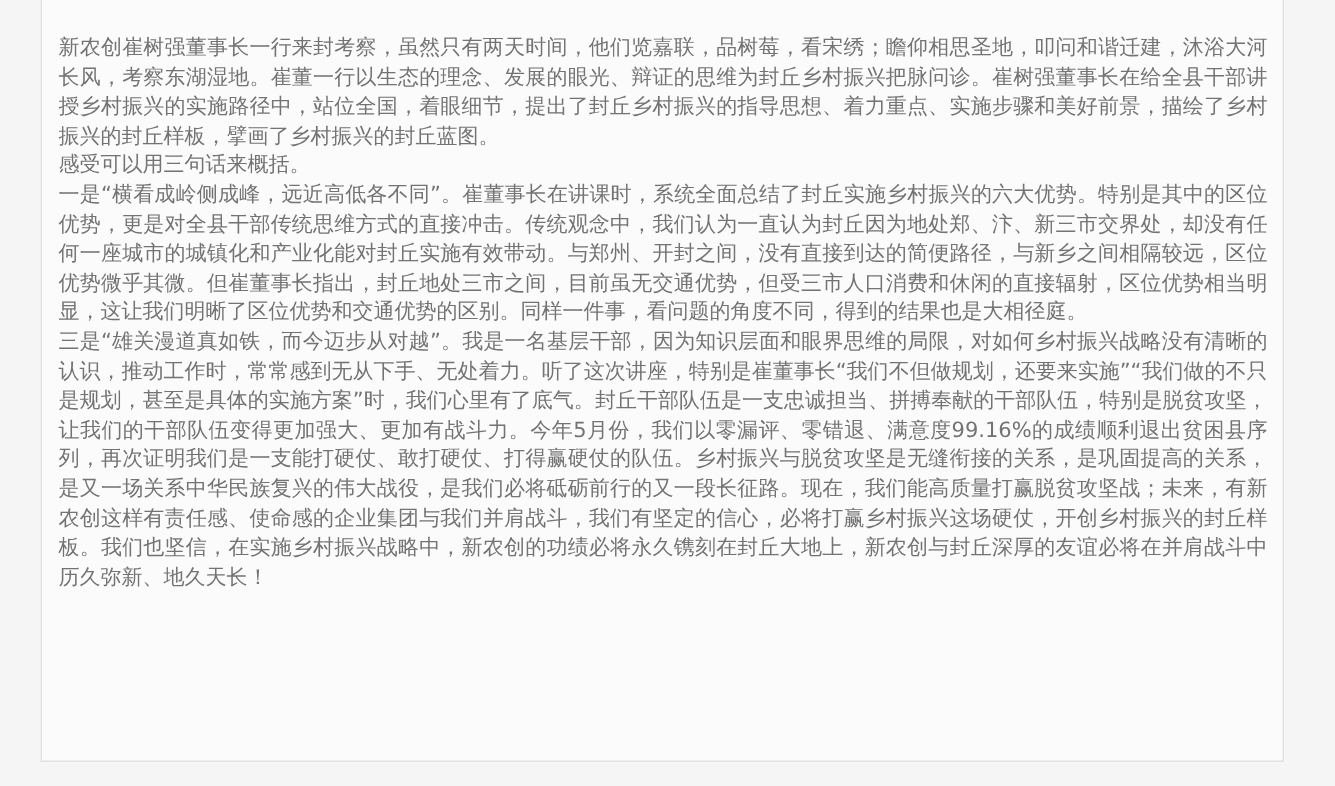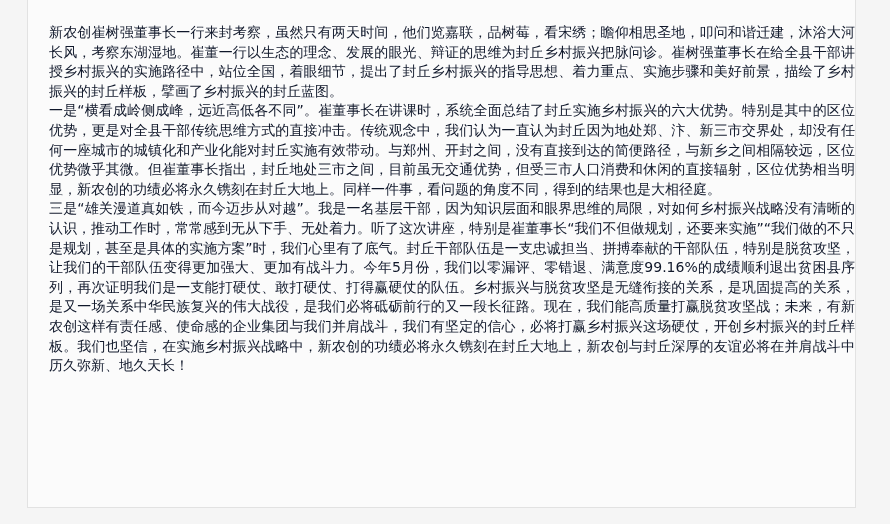--- a/index.html
+++ b/index.html
@@ -56,19 +56,20 @@
     padding: 0;
     text-indent: 0;
     word-break: break-all;
   }
 </style>
 </head>
 <body style="background: rgb(245, 245, 245);">
 
 <div id="page-surface" style="background: rgb(245, 245, 245);">
   <div id="content-pane" style="background: rgb(251, 251, 251); border-left-color: rgb(226, 226, 226); border-right-color: rgb(226, 226, 226); border-bottom-color: rgb(226, 226, 226);">
-    <div id="article-body" style="color: #0f172a; margin-left: 10px;">
+    <div id="article-body" style="color: #737373;">
         <p>新农创崔树强董事长一行来封考察，虽然只有两天时间，他们览嘉联，品树莓，看宋绣；瞻仰相思圣地，叩问和谐迁建，沐浴大河长风，考察东湖湿地。崔董一行以生态的理念、发展的眼光、辩证的思维为封丘乡村振兴把脉问诊。崔树强董事长在给全县干部讲授乡村振兴的实施路径中，站位全国，着眼细节，提出了封丘乡村振兴的指导思想、着力重点、实施步骤和美好前景，描绘了乡村振兴的封丘样板，擘画了乡村振兴的封丘蓝图。</p>
-        <p>一是“横看成岭侧成峰，远近高低各不同”。崔董事长在讲课时，系统全面总结了封丘实施乡村振兴的六大优势。特别是其中的区位优势，更是对全县干部传统思维方式的直接冲击。传统观念中，我们认为一直认为封丘因为地处郑、汴、新三市交界处，却没有任何一座城市的城镇化和产业化能对封丘实施有效带动。与郑州、开封之间，没有直接到达的简便路径，与新乡之间相隔较远，区位优势微乎其微。但崔董事长指出，封丘地处三市之间，目前虽无交通优势，但受三市人口消费和休闲的直接辐射，区位优势相当明显，新农创的功绩必将永久镌刻在封丘大地上。同样一件事，看问题的角度不同，得到的结果也是大相径庭。</p>
+        <p>感受可以用三句话来概括。</p>
+        <p>一是“横看成岭侧成峰，远近高低各不同”。崔董事长在讲课时，系统全面总结了封丘实施乡村振兴的六大优势。特别是其中的区位优势，更是对全县干部传统思维方式的直接冲击。传统观念中，我们认为一直认为封丘因为地处郑、汴、新三市交界处，却没有任何一座城市的城镇化和产业化能对封丘实施有效带动。与郑州、开封之间，没有直接到达的简便路径，与新乡之间相隔较远，区位优势微乎其微。但崔董事长指出，封丘地处三市之间，目前虽无交通优势，但受三市人口消费和休闲的直接辐射，区位优势相当明显，这让我们明晰了区位优势和交通优势的区别。同样一件事，看问题的角度不同，得到的结果也是大相径庭。</p>
         <p>三是“雄关漫道真如铁，而今迈步从对越”。我是一名基层干部，因为知识层面和眼界思维的局限，对如何乡村振兴战略没有清晰的认识，推动工作时，常常感到无从下手、无处着力。听了这次讲座，特别是崔董事长“我们不但做规划，还要来实施”“我们做的不只是规划，甚至是具体的实施方案”时，我们心里有了底气。封丘干部队伍是一支忠诚担当、拼搏奉献的干部队伍，特别是脱贫攻坚，让我们的干部队伍变得更加强大、更加有战斗力。今年5月份，我们以零漏评、零错退、满意度99.16%的成绩顺利退出贫困县序列，再次证明我们是一支能打硬仗、敢打硬仗、打得赢硬仗的队伍。乡村振兴与脱贫攻坚是无缝衔接的关系，是巩固提高的关系，是又一场关系中华民族复兴的伟大战役，是我们必将砥砺前行的又一段长征路。现在，我们能高质量打赢脱贫攻坚战；未来，有新农创这样有责任感、使命感的企业集团与我们并肩战斗，我们有坚定的信心，必将打赢乡村振兴这场硬仗，开创乡村振兴的封丘样板。我们也坚信，在实施乡村振兴战略中，新农创的功绩必将永久镌刻在封丘大地上，新农创与封丘深厚的友谊必将在并肩战斗中历久弥新、地久天长！</p>
       </div>
   </div>
 </div>
 
 </body></html>

